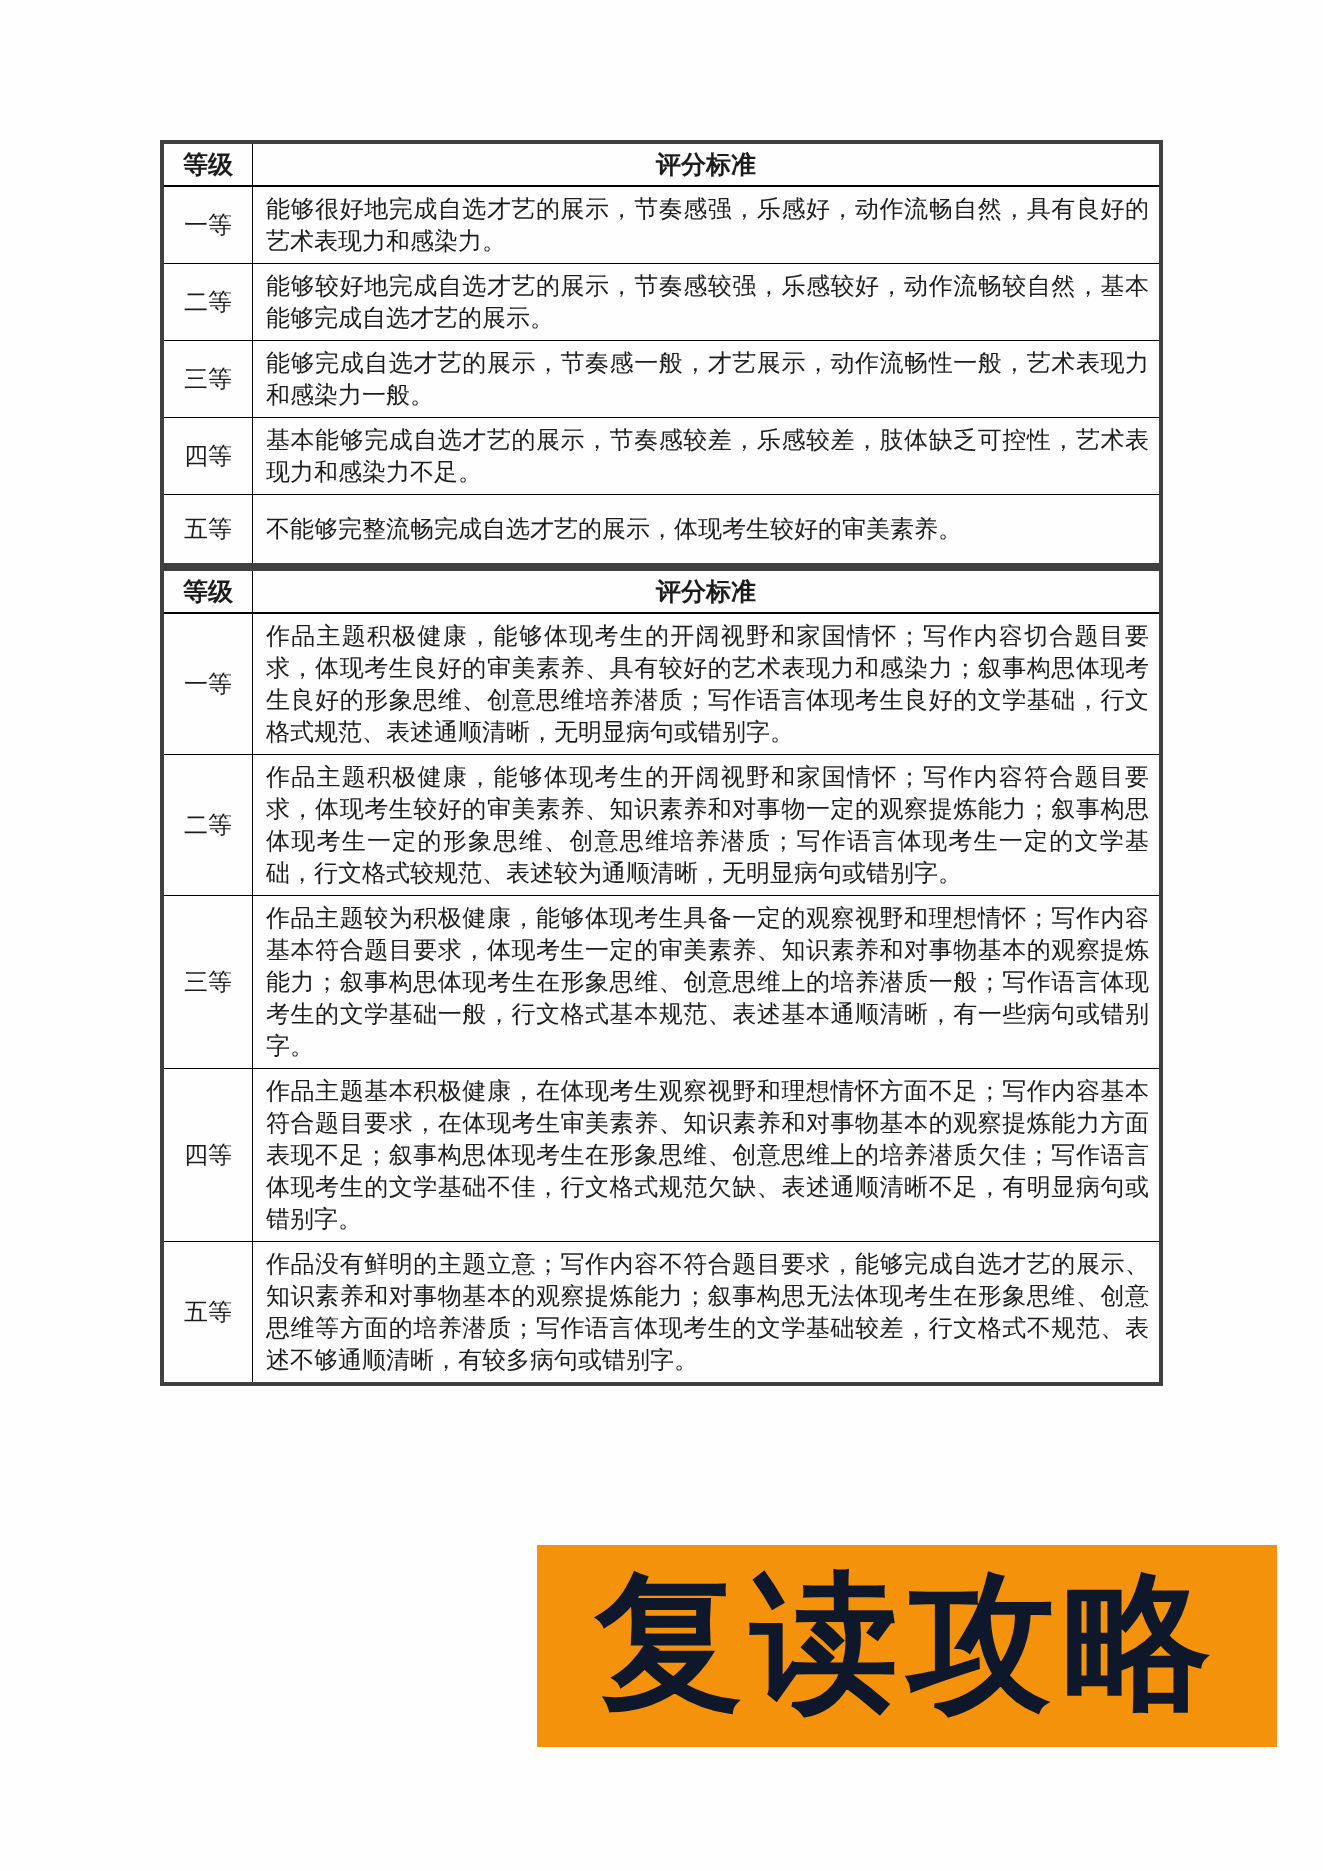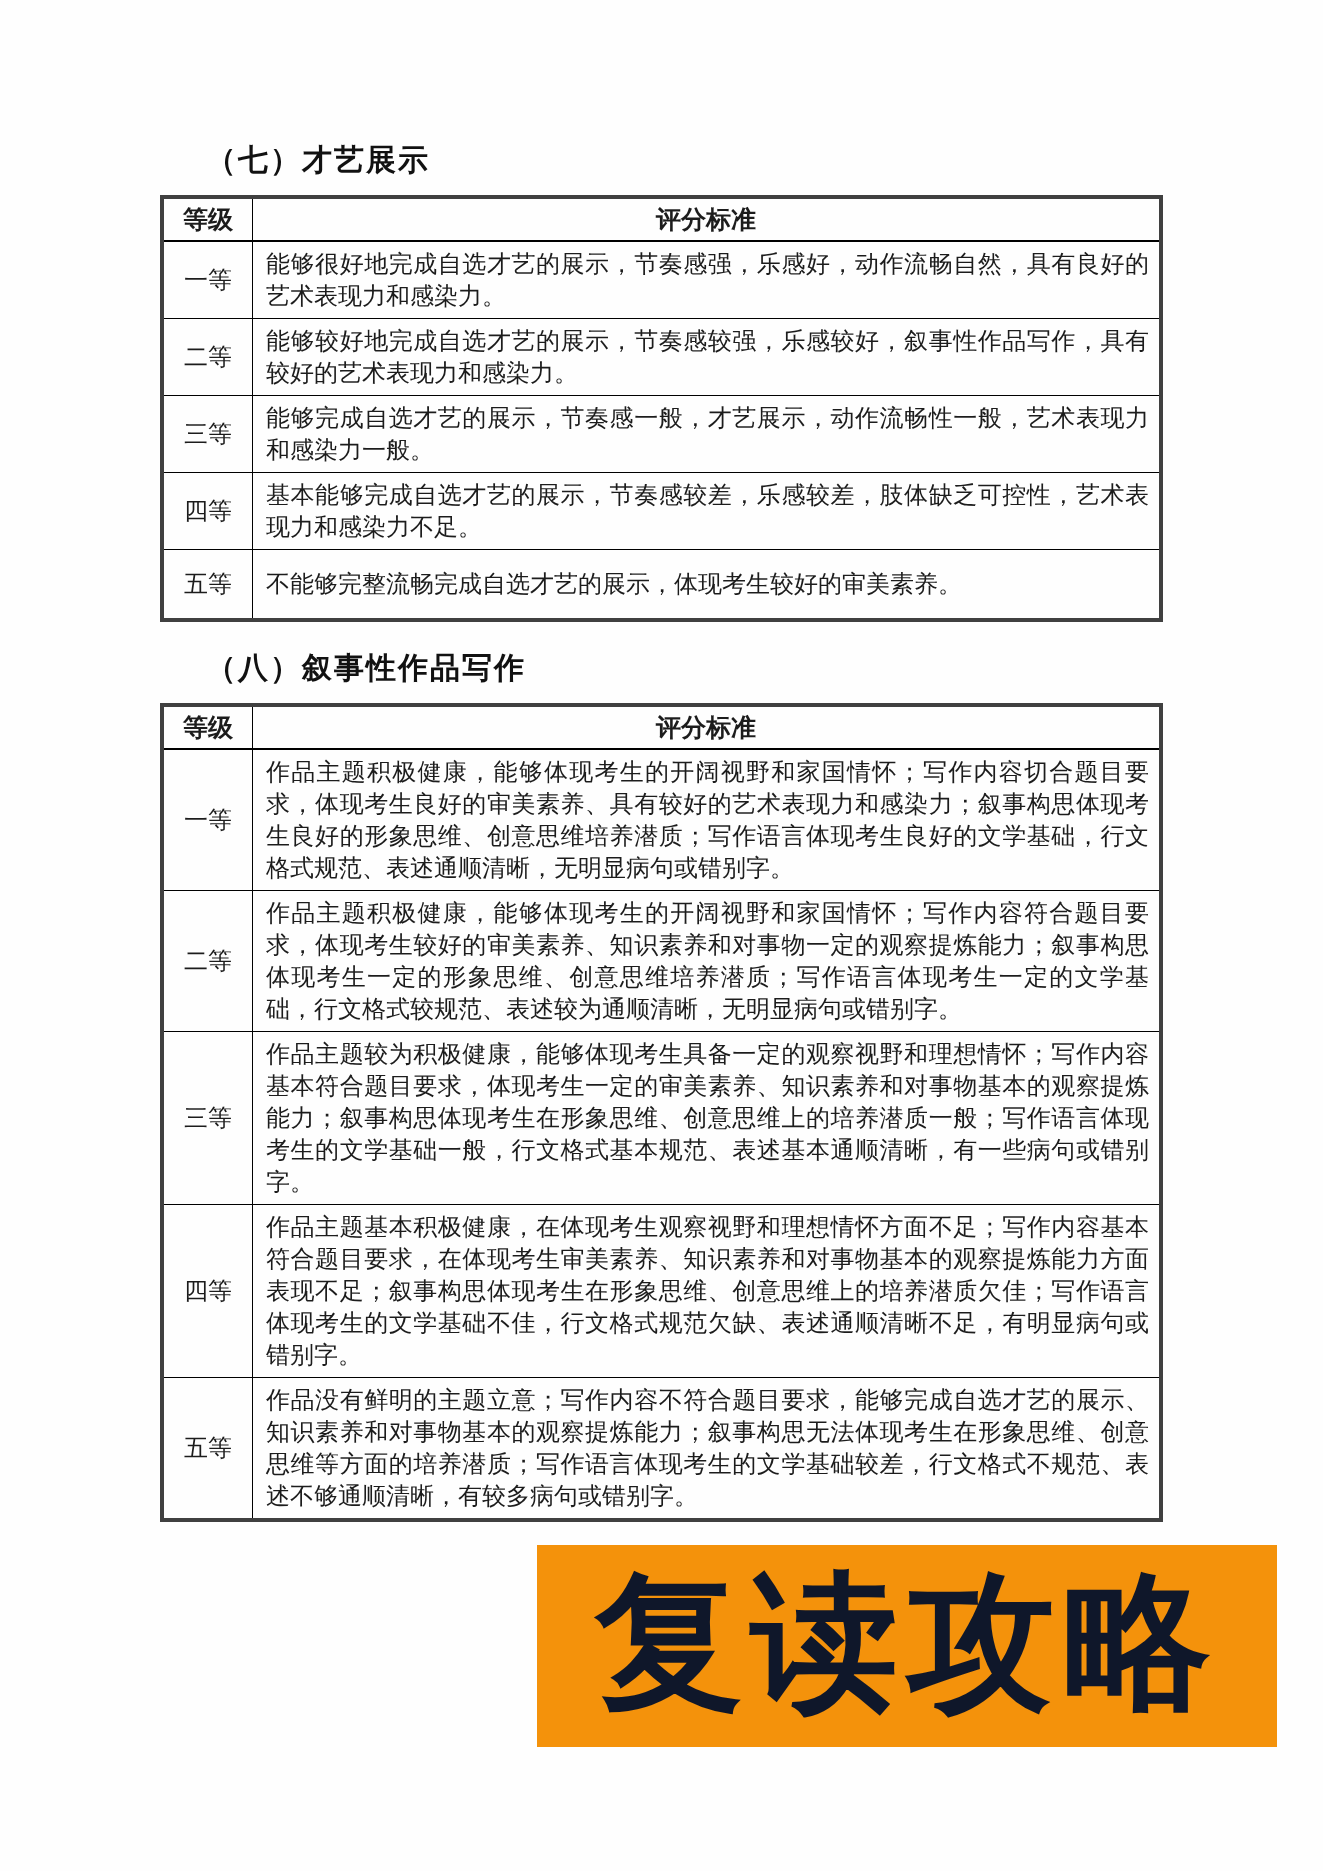--- a/index.html
+++ b/index.html
@@ -84,55 +84,53 @@
     transform: translateY(-4px);
   }
 </style>
 </head>
 <body>
 
 <div class="page">
   <div class="content">
 
     <section>
-      <h2 class="section-title">（七）才艺展示</h2>
       <table class="grading">
         <thead>
           <tr>
             <th class="col-grade">等级</th>
             <th>评分标准</th>
           </tr>
         </thead>
         <tbody>
           <tr>
             <td class="grade-cell">一等</td>
             <td class="criteria-cell">能够很好地完成自选才艺的展示，节奏感强，乐感好，动作流畅自然，具有良好的艺术表现力和感染力。</td>
           </tr>
           <tr>
             <td class="grade-cell">二等</td>
-            <td class="criteria-cell">能够较好地完成自选才艺的展示，节奏感较强，乐感较好，叙事性作品写作，具有较好的艺术表现力和感染力。</td>
+            <td class="criteria-cell">能够较好地完成自选才艺的展示，节奏感较强，乐感较好，动作流畅较自然，基本能够完成自选才艺的展示。</td>
           </tr>
           <tr>
             <td class="grade-cell">三等</td>
             <td class="criteria-cell">能够完成自选才艺的展示，节奏感一般，才艺展示，动作流畅性一般，艺术表现力和感染力一般。</td>
           </tr>
           <tr>
             <td class="grade-cell">四等</td>
             <td class="criteria-cell">基本能够完成自选才艺的展示，节奏感较差，乐感较差，肢体缺乏可控性，艺术表现力和感染力不足。</td>
           </tr>
           <tr>
             <td class="grade-cell">五等</td>
             <td class="criteria-cell">不能够完整流畅完成自选才艺的展示，体现考生较好的审美素养。</td>
           </tr>
         </tbody>
       </table>
     </section>
 
     <section>
-      <h2 class="section-title second">（八）叙事性作品写作</h2>
       <table class="grading">
         <thead>
           <tr>
             <th class="col-grade">等级</th>
             <th>评分标准</th>
           </tr>
         </thead>
         <tbody>
           <tr>
             <td class="grade-cell">一等</td>

